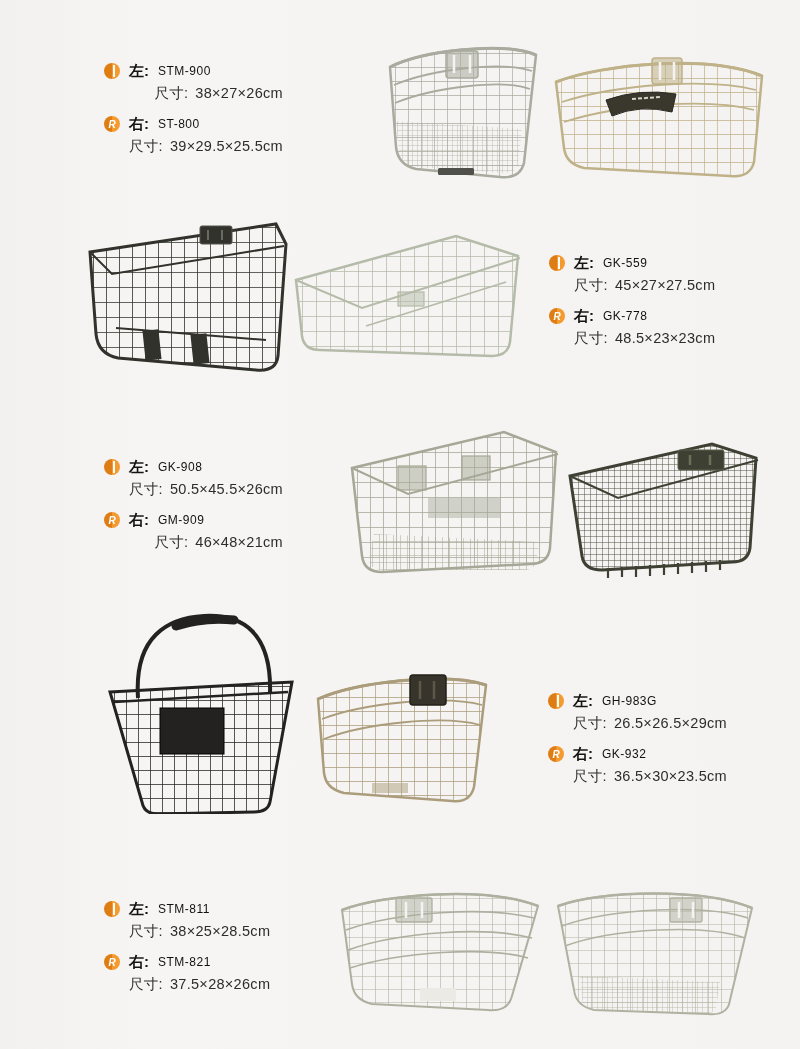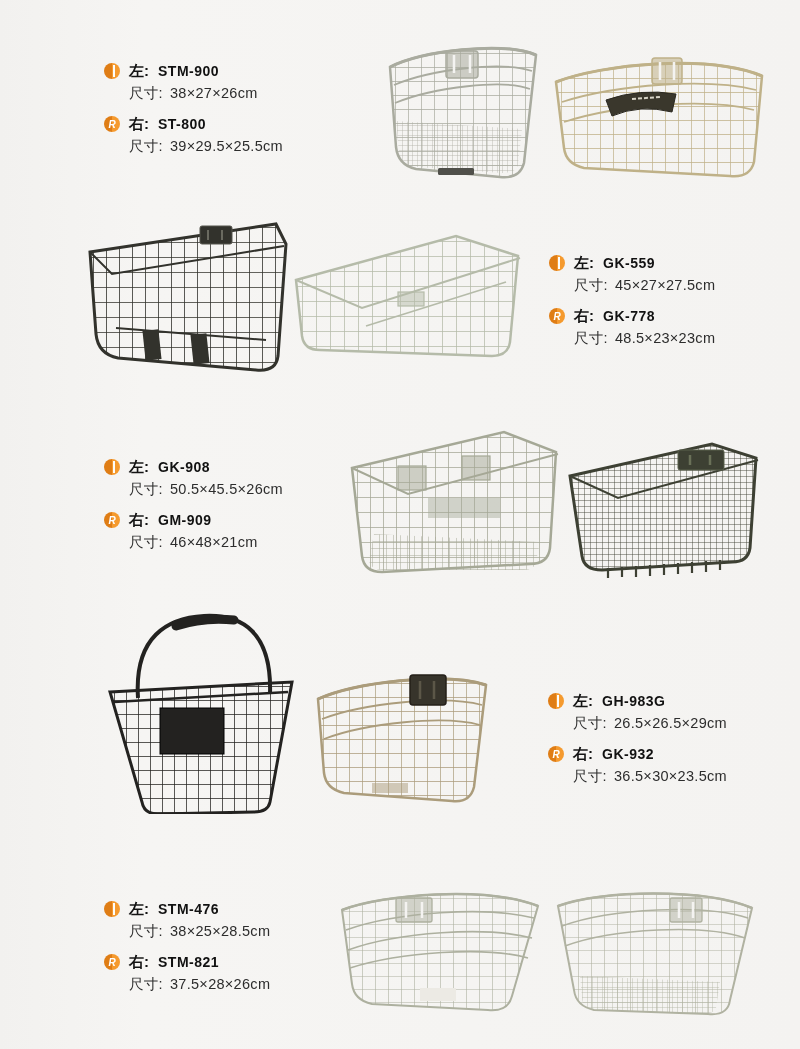--- a/index.html
+++ b/index.html
@@ -16,22 +16,22 @@
     position:relative;width:16px;height:16px;border-radius:50%;
     background:linear-gradient(90deg,#df7d15 52%,#f59a2e 52%);
     display:inline-flex;align-items:center;justify-content:center;
     color:#fff;font-size:10px;font-weight:bold;font-style:italic;
     flex:0 0 16px;
   }
   .badge.split::after{
     content:"";position:absolute;left:9px;top:2px;width:2px;height:12px;background:#fdfdfb;
   }
   .pos{font-weight:bold;font-size:15px;color:#141414;}
-  .model{font-weight:bold;font-size:14px;color:#111;letter-spacing:.5px;}
-  .size-line{margin:2px 0 0 25px;font-size:14.5px;color:#2d2d2d;height:20px;letter-spacing:.3px;}
+  .model{font-weight:normal;font-size:12px;color:#111;letter-spacing:.5px;}
+  .size-line{margin:2px 0 0 25px;font-size:14.5px;color:#2d2d2d;height:20px;letter-spacing:.3px;text-align:right;}
   .size-prefix{margin-right:7px;}
   svg.basket{position:absolute;display:block;}
 </style>
 </head>
 <body>
 
 <div class="page">
 
   <div class="labels" style="left:104px;top:60px">
     <div class="entry">
@@ -240,21 +240,21 @@
         <span class="size-prefix">尺寸:</span><span>36.5×30×23.5cm</span>
       </div>
     </div>
   </div>
 
   <div class="labels" style="left:104px;top:898px">
     <div class="entry">
       <div class="entry-head">
         <span class="badge split"></span>
         <span class="pos">左:</span>
-        <span class="model">STM-476</span>
+        <span class="model">STM-811</span>
       </div>
       <div class="size-line">
         <span class="size-prefix">尺寸:</span><span>38×25×28.5cm</span>
       </div>
     </div>
     <div class="entry">
       <div class="entry-head">
         <span class="badge">R</span>
         <span class="pos">右:</span>
         <span class="model">STM-821</span>

